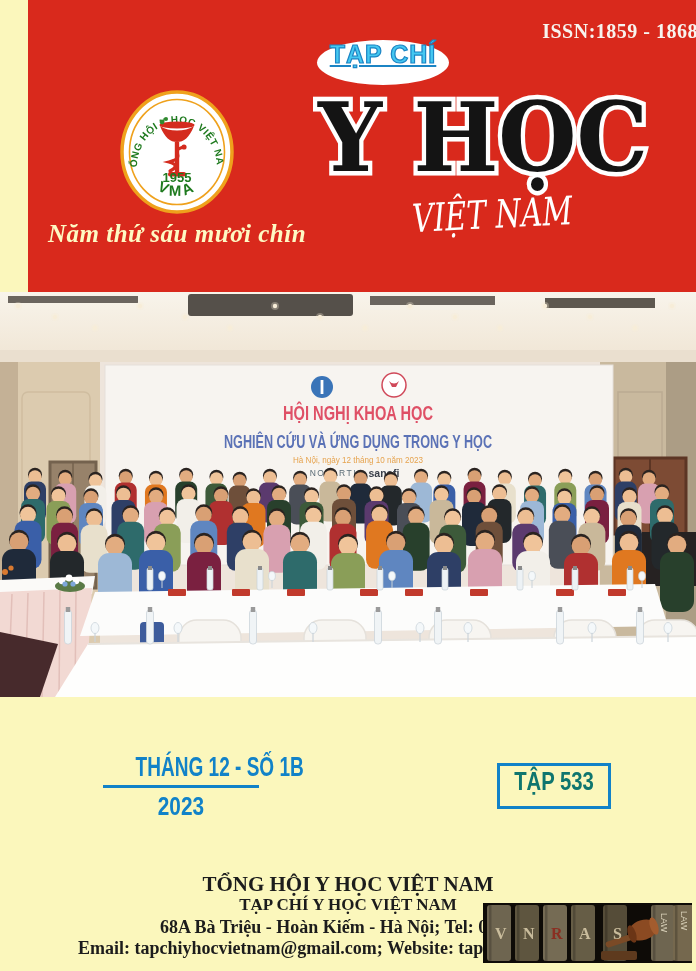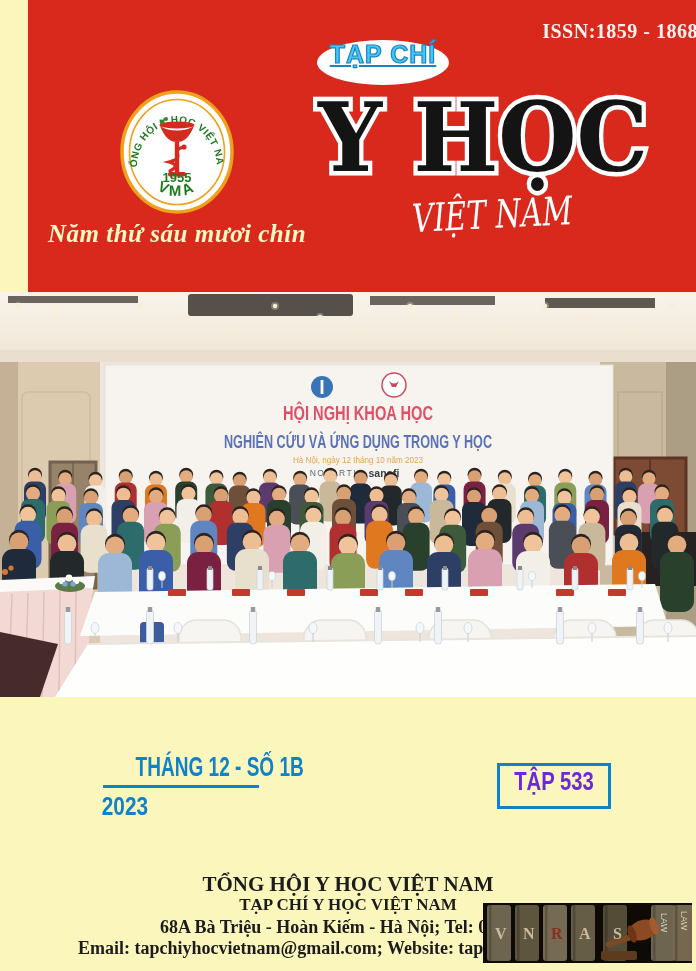--- a/index.html
+++ b/index.html
@@ -15,28 +15,28 @@
           -webkit-text-stroke:1.2px #1B84C4;letter-spacing:1px;text-decoration:underline;}
   .logo-svg{position:absolute;left:91px;top:88px;}
   .yearline{position:absolute;left:20px;top:220px;color:#fef9c3;
             font:bold italic 25px "Liberation Serif",serif;letter-spacing:.5px;}
   .title-svg{position:absolute;left:250px;top:85px;}
   .vmj{position:absolute;left:250px;top:250px;width:420px;text-align:center;color:#fff;
        font:bold 25px "Liberation Sans",sans-serif;letter-spacing:1px;white-space:nowrap;}
   
   .photo{position:absolute;left:0;top:292px;width:696px;height:405px;}
   
-  .issue-block{position:absolute;left:96px;top:753px;width:170px;color:#1182C8;}
+  .issue-block{position:absolute;left:96px;top:753px;width:170px;text-align:center;color:#1182C8;}
   .issue-line{display:inline-block;font:bold 28px/1 "Liberation Sans",sans-serif;
               transform:scaleX(.68);transform-origin:center;white-space:nowrap;}
   .issue-rule{display:block;width:156px;height:3px;background:#1182C8;margin:4px auto 5px;}
   .issue-year{display:inline-block;font:bold 26px/1 "Liberation Sans",sans-serif;
               transform:scaleX(.8);transform-origin:center;}
   .volume-box{position:absolute;left:497px;top:763px;width:108px;height:40px;
-              border:3px solid #1182C8;text-align:center;line-height:38px;color:#6d28d9;}
+              border:3px solid #1182C8;text-align:center;line-height:38px;color:#0f766e;}
   .volume-box span{display:inline-block;font:bold 26px/1 "Liberation Sans",sans-serif;
               transform:scaleX(.78);transform-origin:center;white-space:nowrap;}
   .f-line{position:absolute;color:#1C1C1C;white-space:nowrap;font-family:"Liberation Serif",serif;font-weight:bold;}
   .f1{top:872px;left:0;width:696px;text-align:center;font-size:21px;}
   .f2{top:895px;left:0;width:696px;text-align:center;font-size:17px;}
   .f3{top:917px;left:160px;font-size:18px;}
   .f4{top:938px;left:78px;font-size:18px;}
   .wm{position:absolute;left:483px;top:903px;}
 </style>
 </head>

